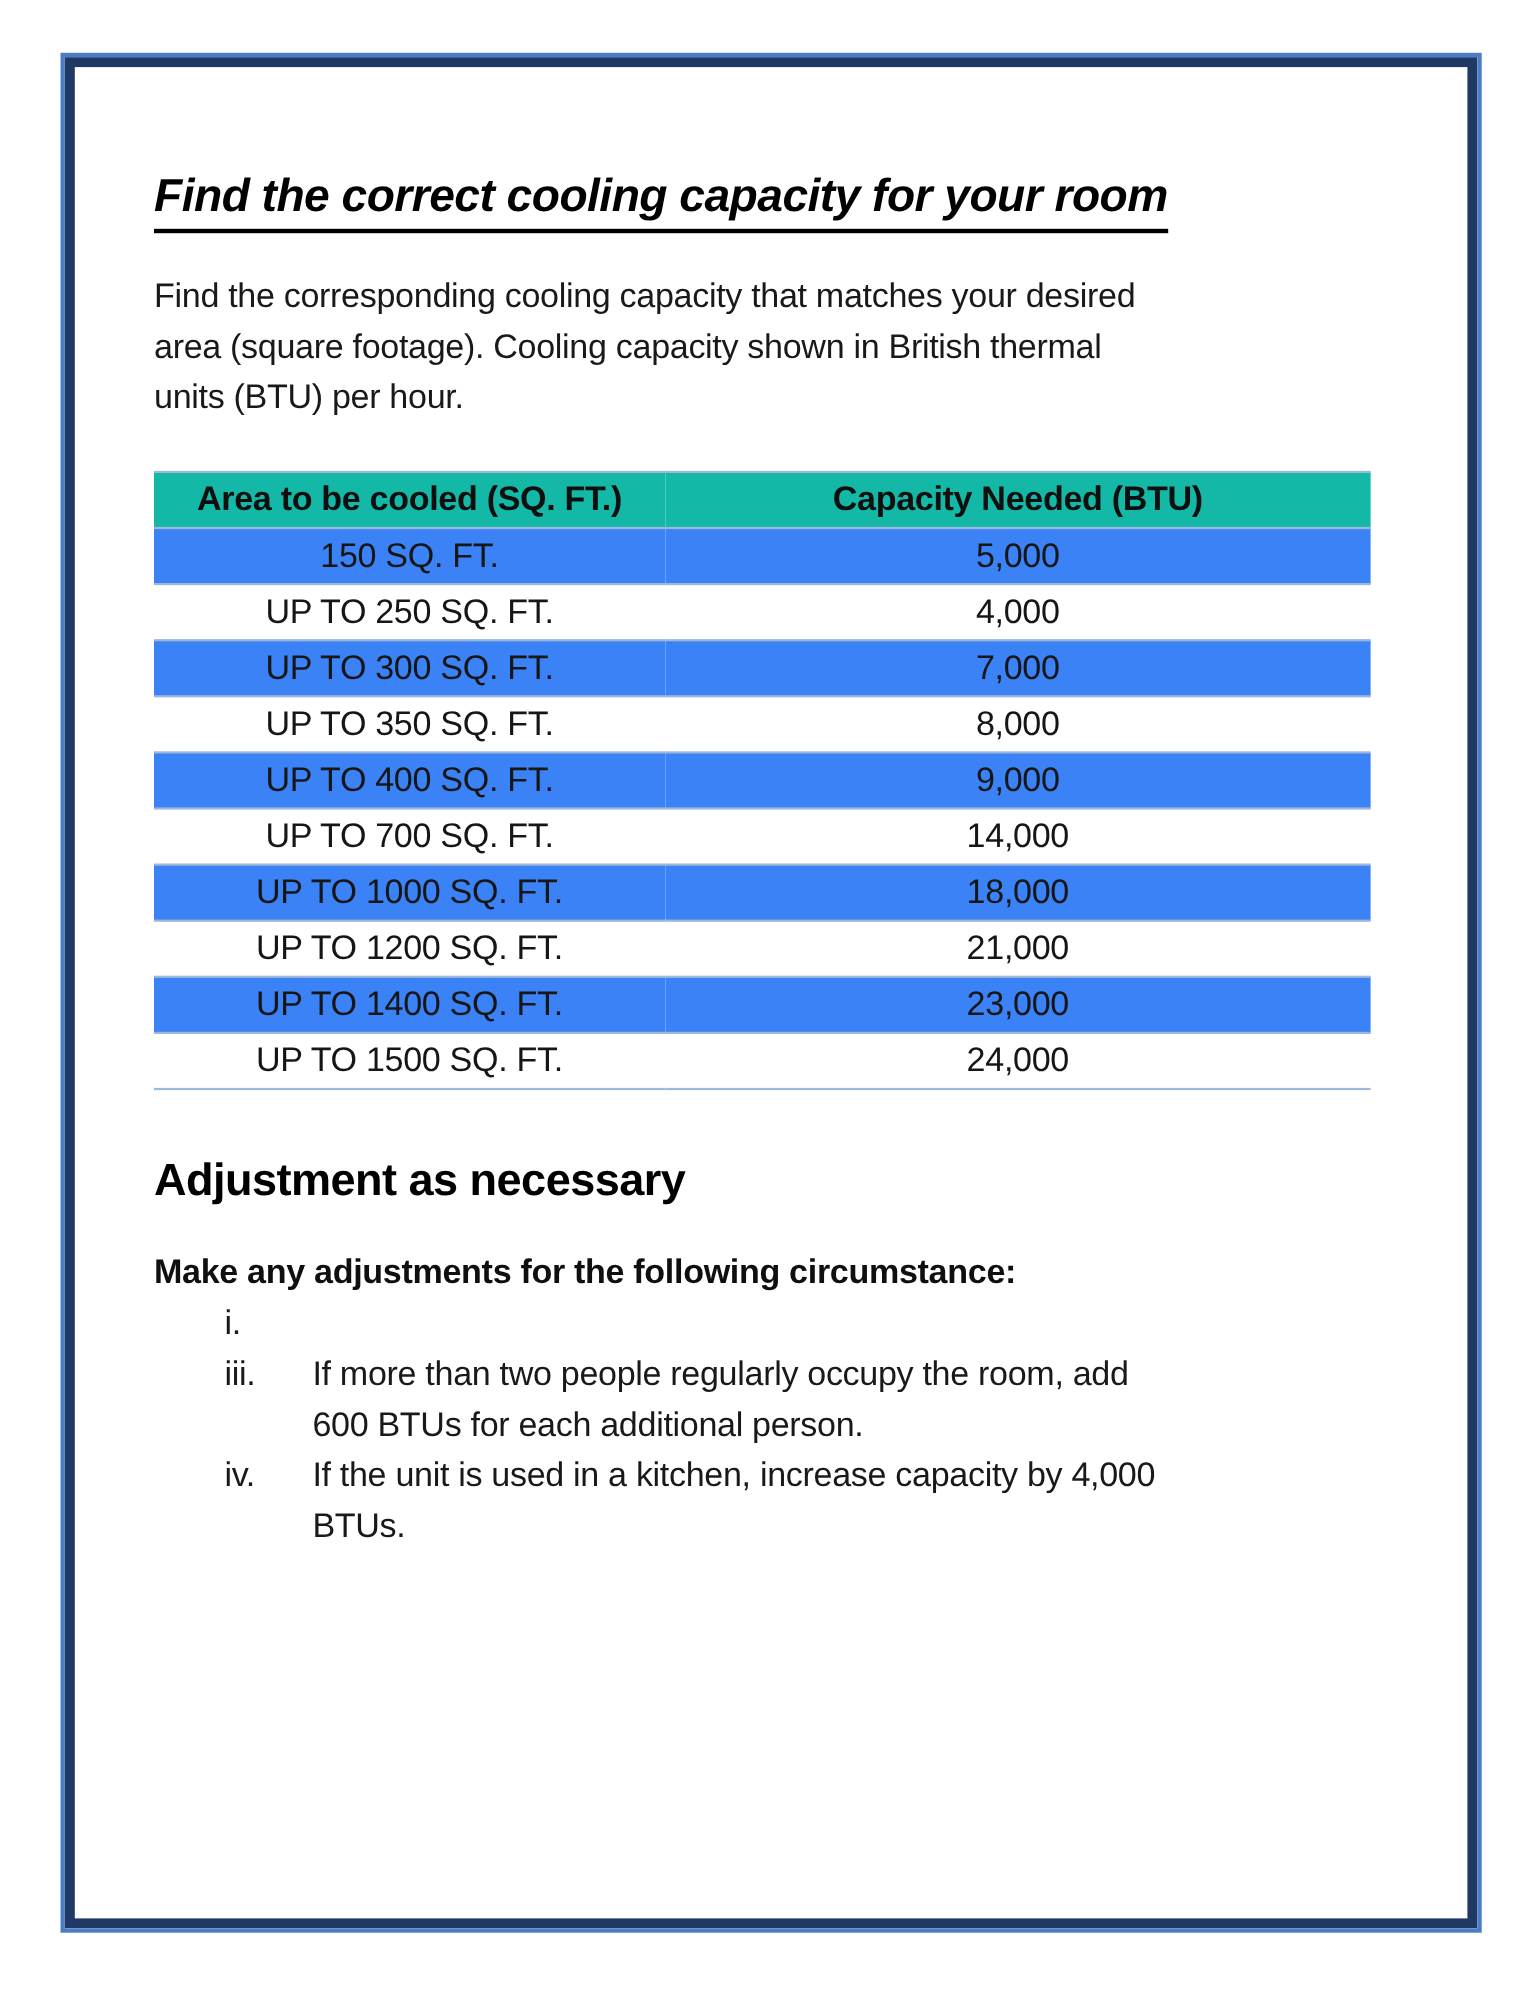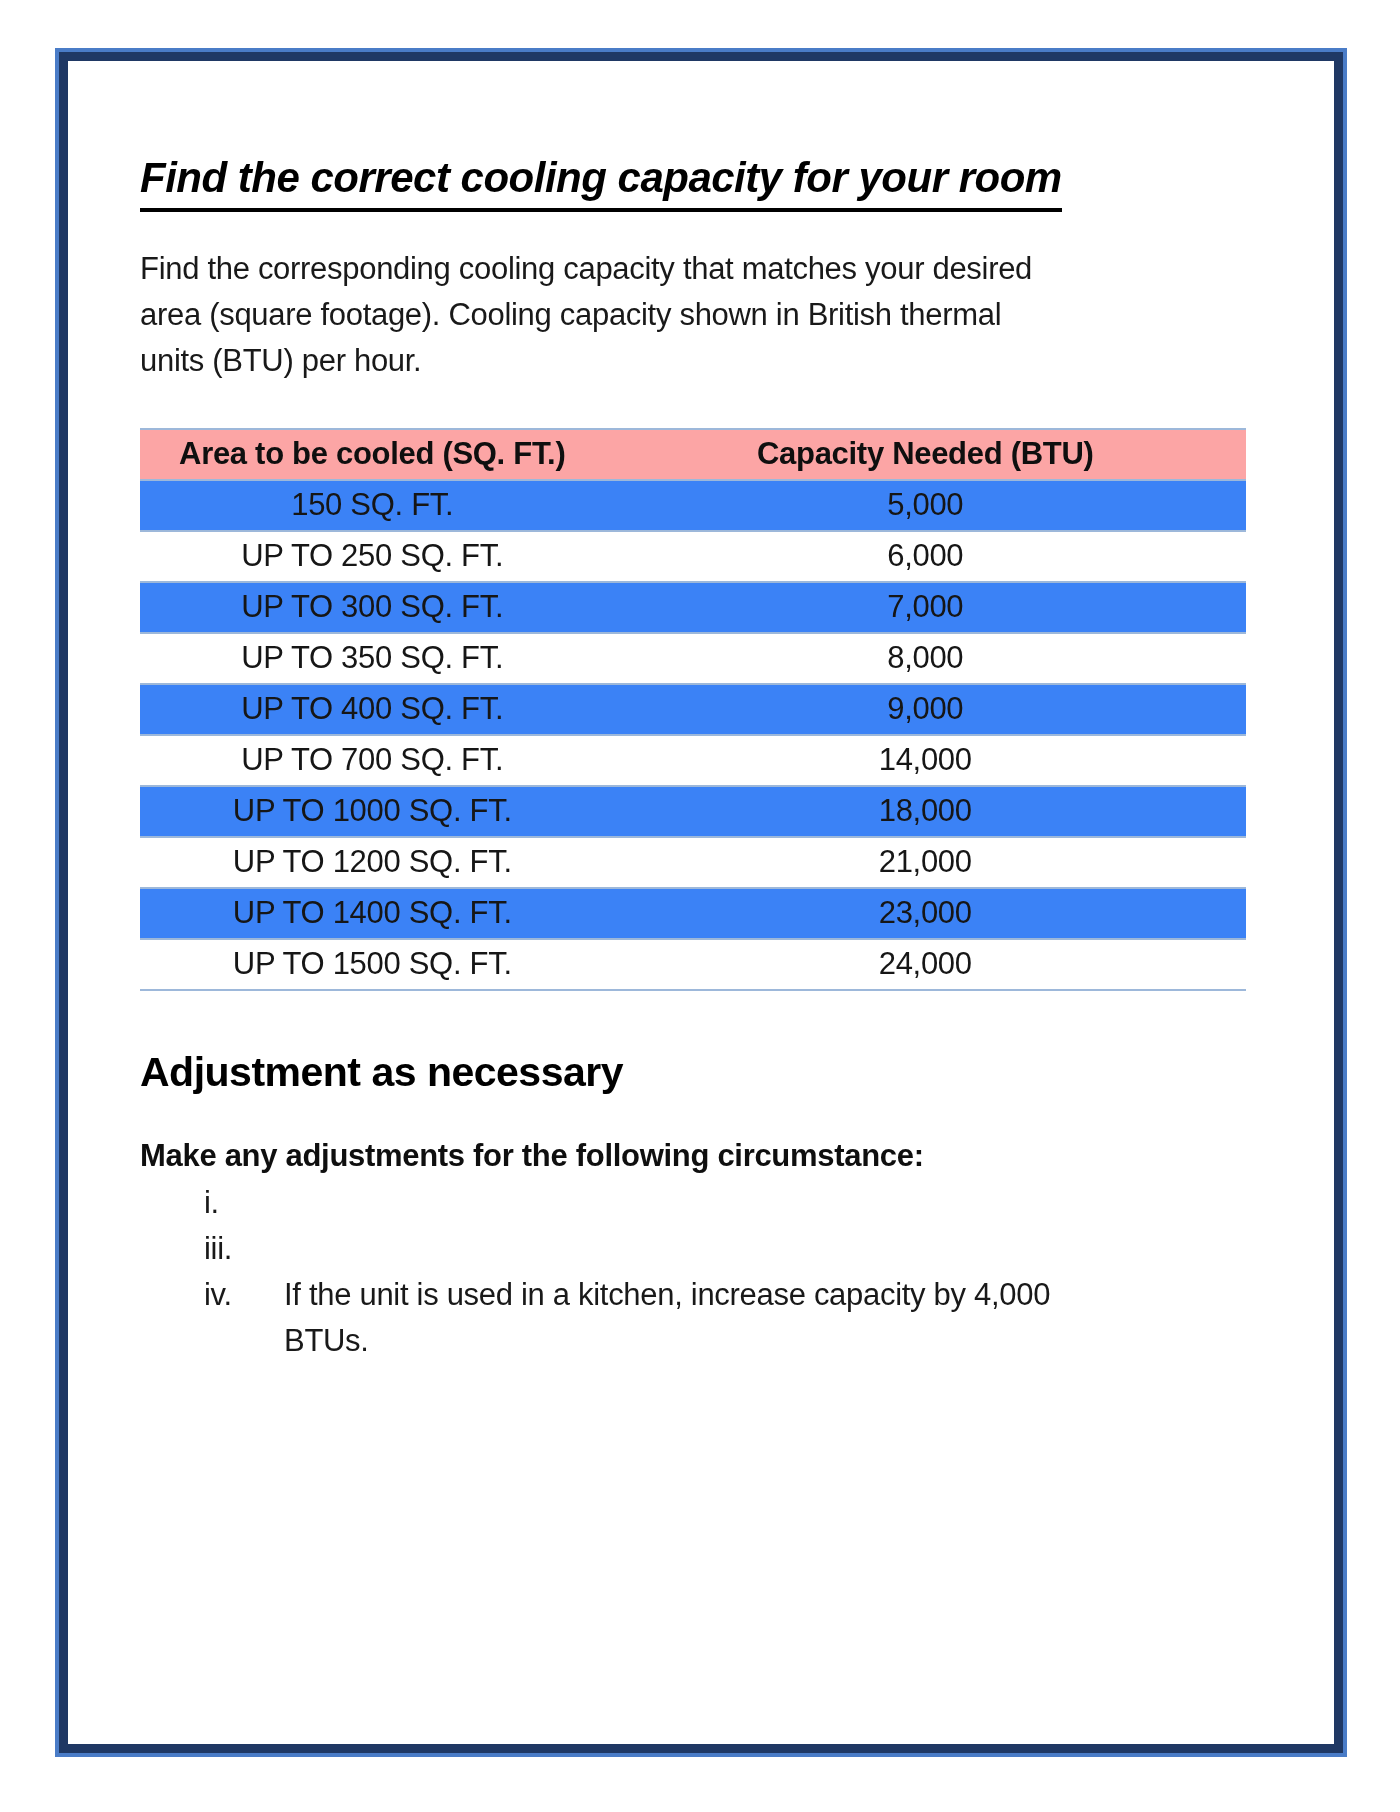--- a/index.html
+++ b/index.html
@@ -59,21 +59,21 @@
   table.capacity th, table.capacity td {
     text-align: center;
     height: 51px;
     padding: 0;
     border-top: 2px solid #9db8da;
     border-bottom: 2px solid #9db8da;
   }
   table.capacity th {
     font-weight: bold;
     color: #0f0f0f;
-    background: #fca5a5;
+    background: #14b8a6;
   }
   table.capacity td { color: #161616; }
   table.capacity col.c1 { width: 42%; }
   table.capacity col.c2 { width: 58%; }
   tr.banded td { background: #3b82f6; }
 
   h2.adjust-heading {
     margin: 58px 0 0 0;
     font-size: 41px;
     line-height: 1.15;
@@ -131,21 +131,21 @@
             <th>Capacity Needed (BTU)</th>
           </tr>
         </thead>
         <tbody>
           <tr class="banded">
             <td>150 SQ. FT.</td>
             <td>5,000</td>
           </tr>
           <tr>
             <td>UP TO 250 SQ. FT.</td>
-            <td>6,000</td>
+            <td>4,000</td>
           </tr>
           <tr class="banded">
             <td>UP TO 300 SQ. FT.</td>
             <td>7,000</td>
           </tr>
           <tr>
             <td>UP TO 350 SQ. FT.</td>
             <td>8,000</td>
           </tr>
           <tr class="banded">
@@ -178,20 +178,24 @@
       <h2 class="adjust-heading">Adjustment as necessary</h2>
 
       <p class="lead">Make any adjustments for the following circumstance:</p>
 
       <div class="roman-list">
         <div class="item">
           <span class="marker">i.</span>
         </div>
         <div class="item">
           <span class="marker">iii.</span>
+          <span class="text">
+            <span class="tline">If more than two people regularly occupy the room, add</span>
+            <span class="tline">600 BTUs for each additional person.</span>
+          </span>
         </div>
         <div class="item">
           <span class="marker">iv.</span>
           <span class="text">
             <span class="tline">If the unit is used in a kitchen, increase capacity by 4,000</span>
             <span class="tline">BTUs.</span>
           </span>
         </div>
       </div>
 

